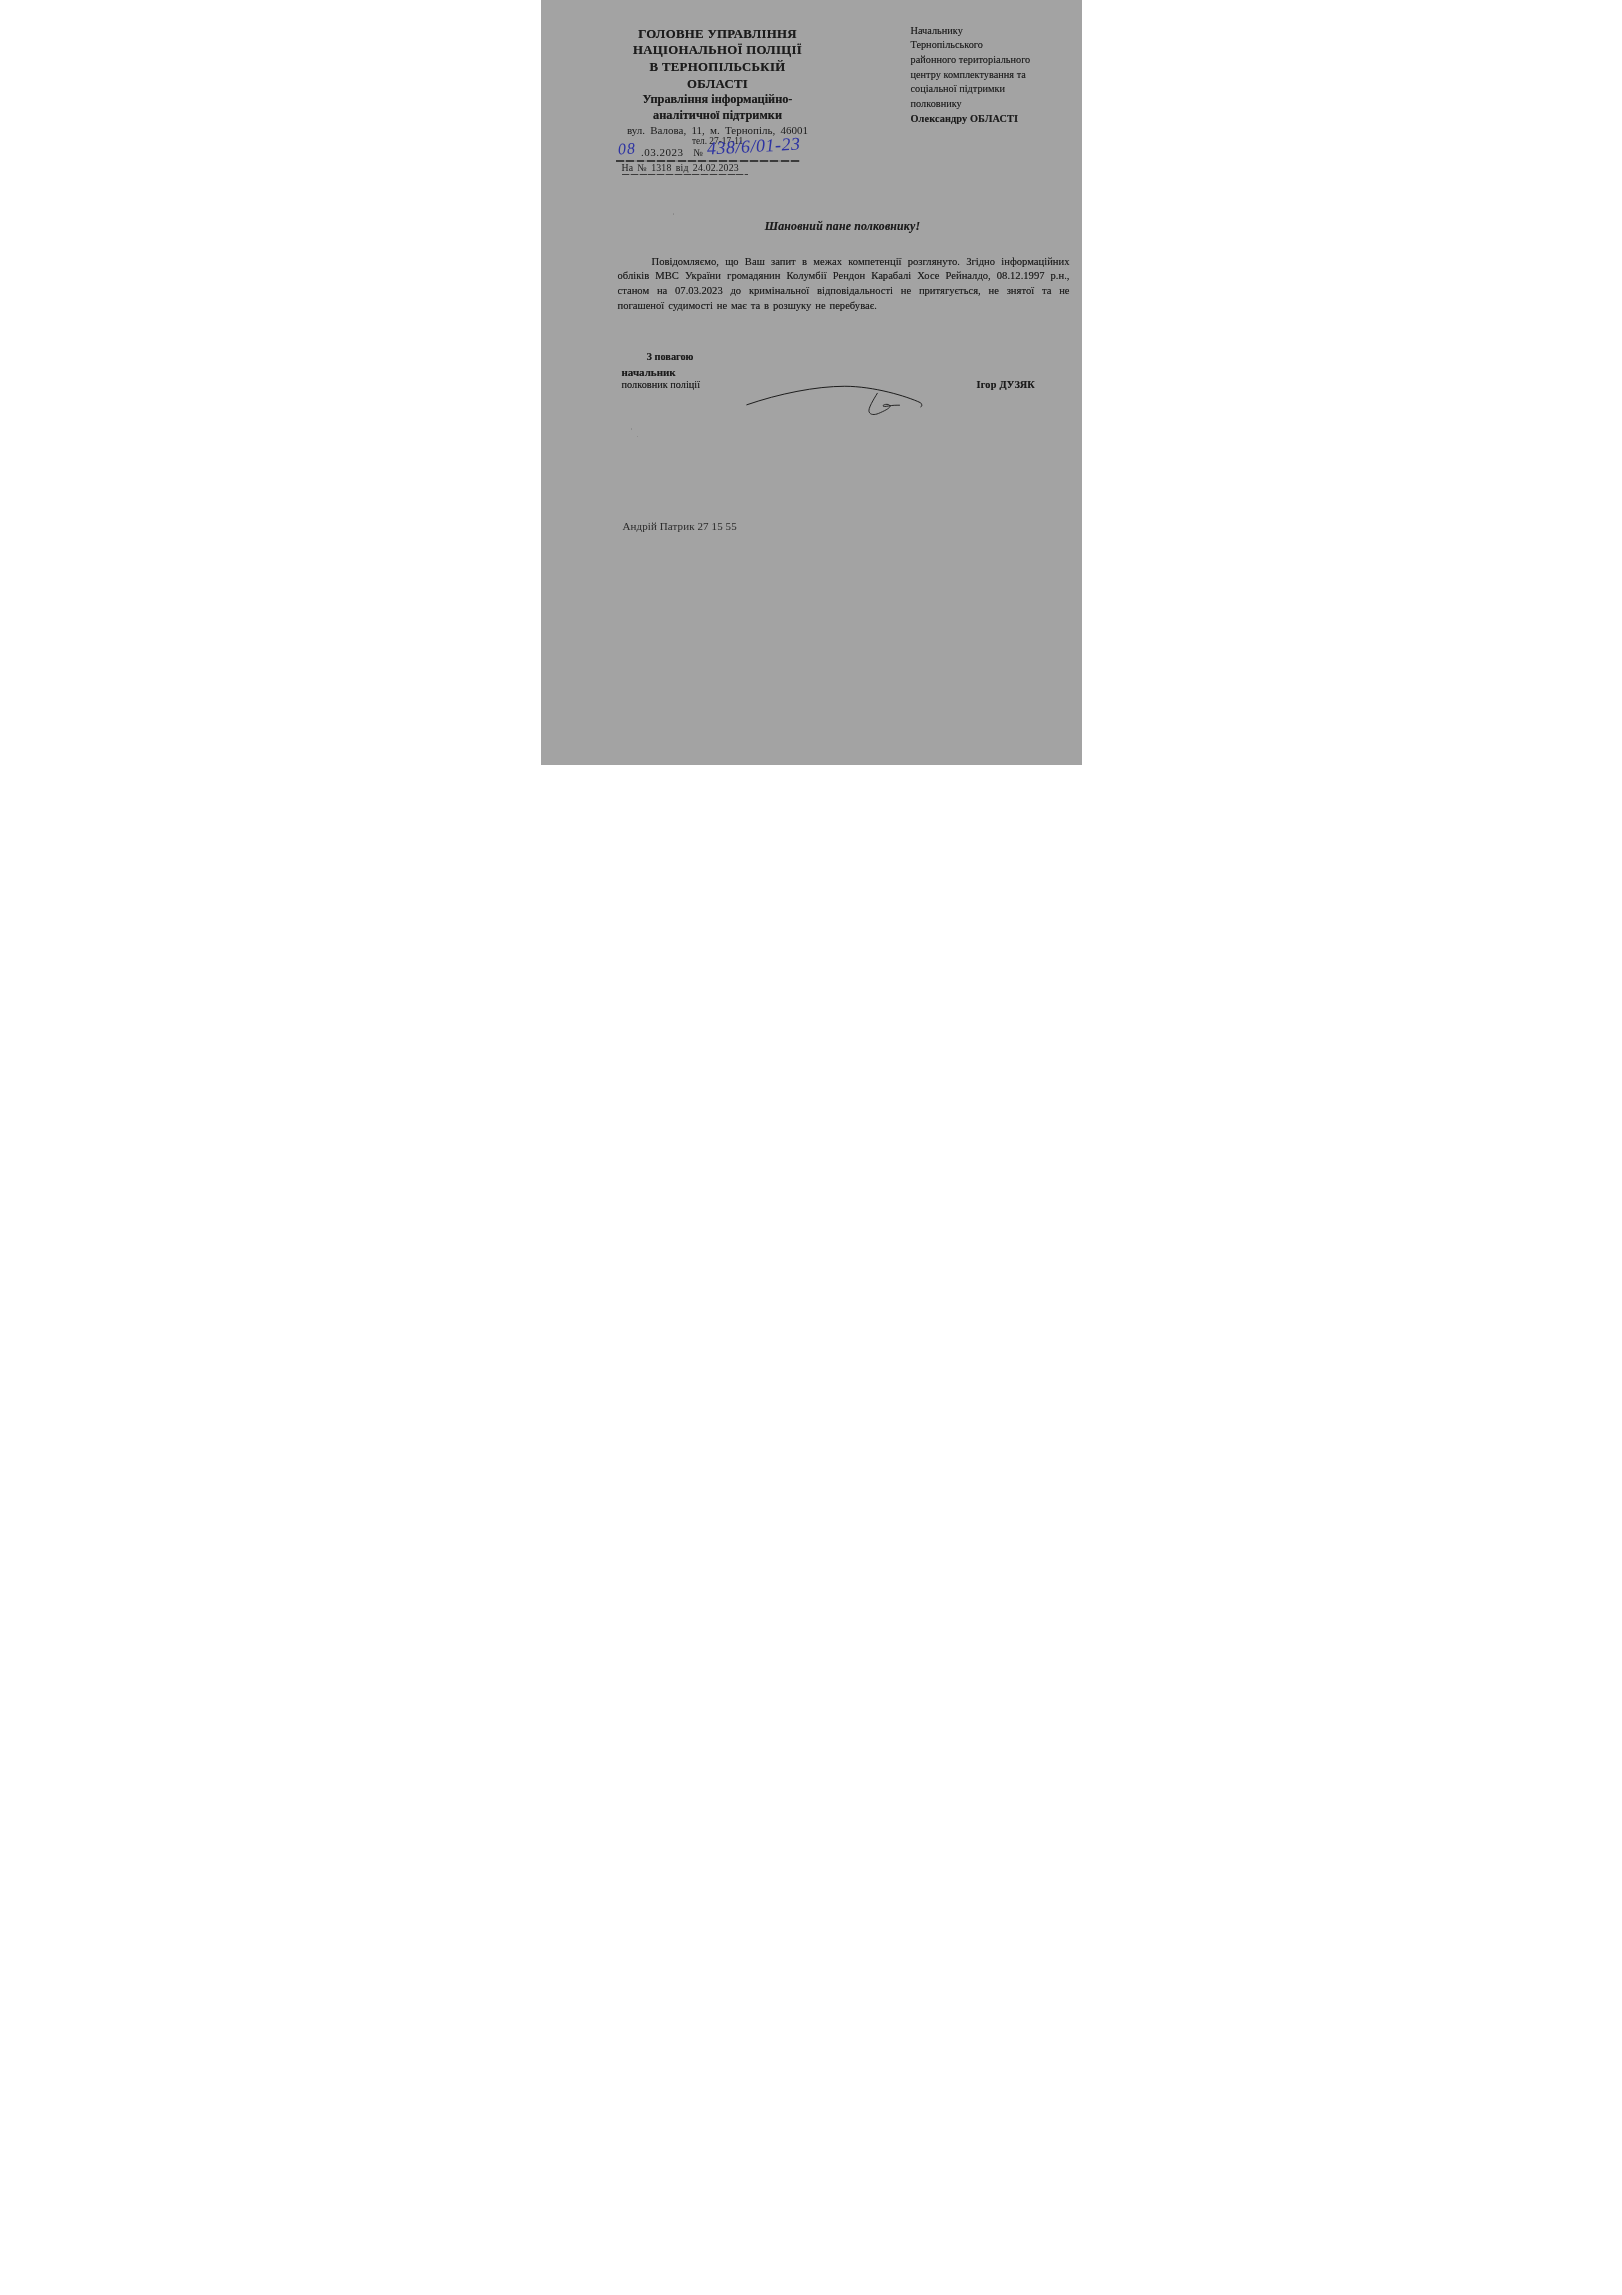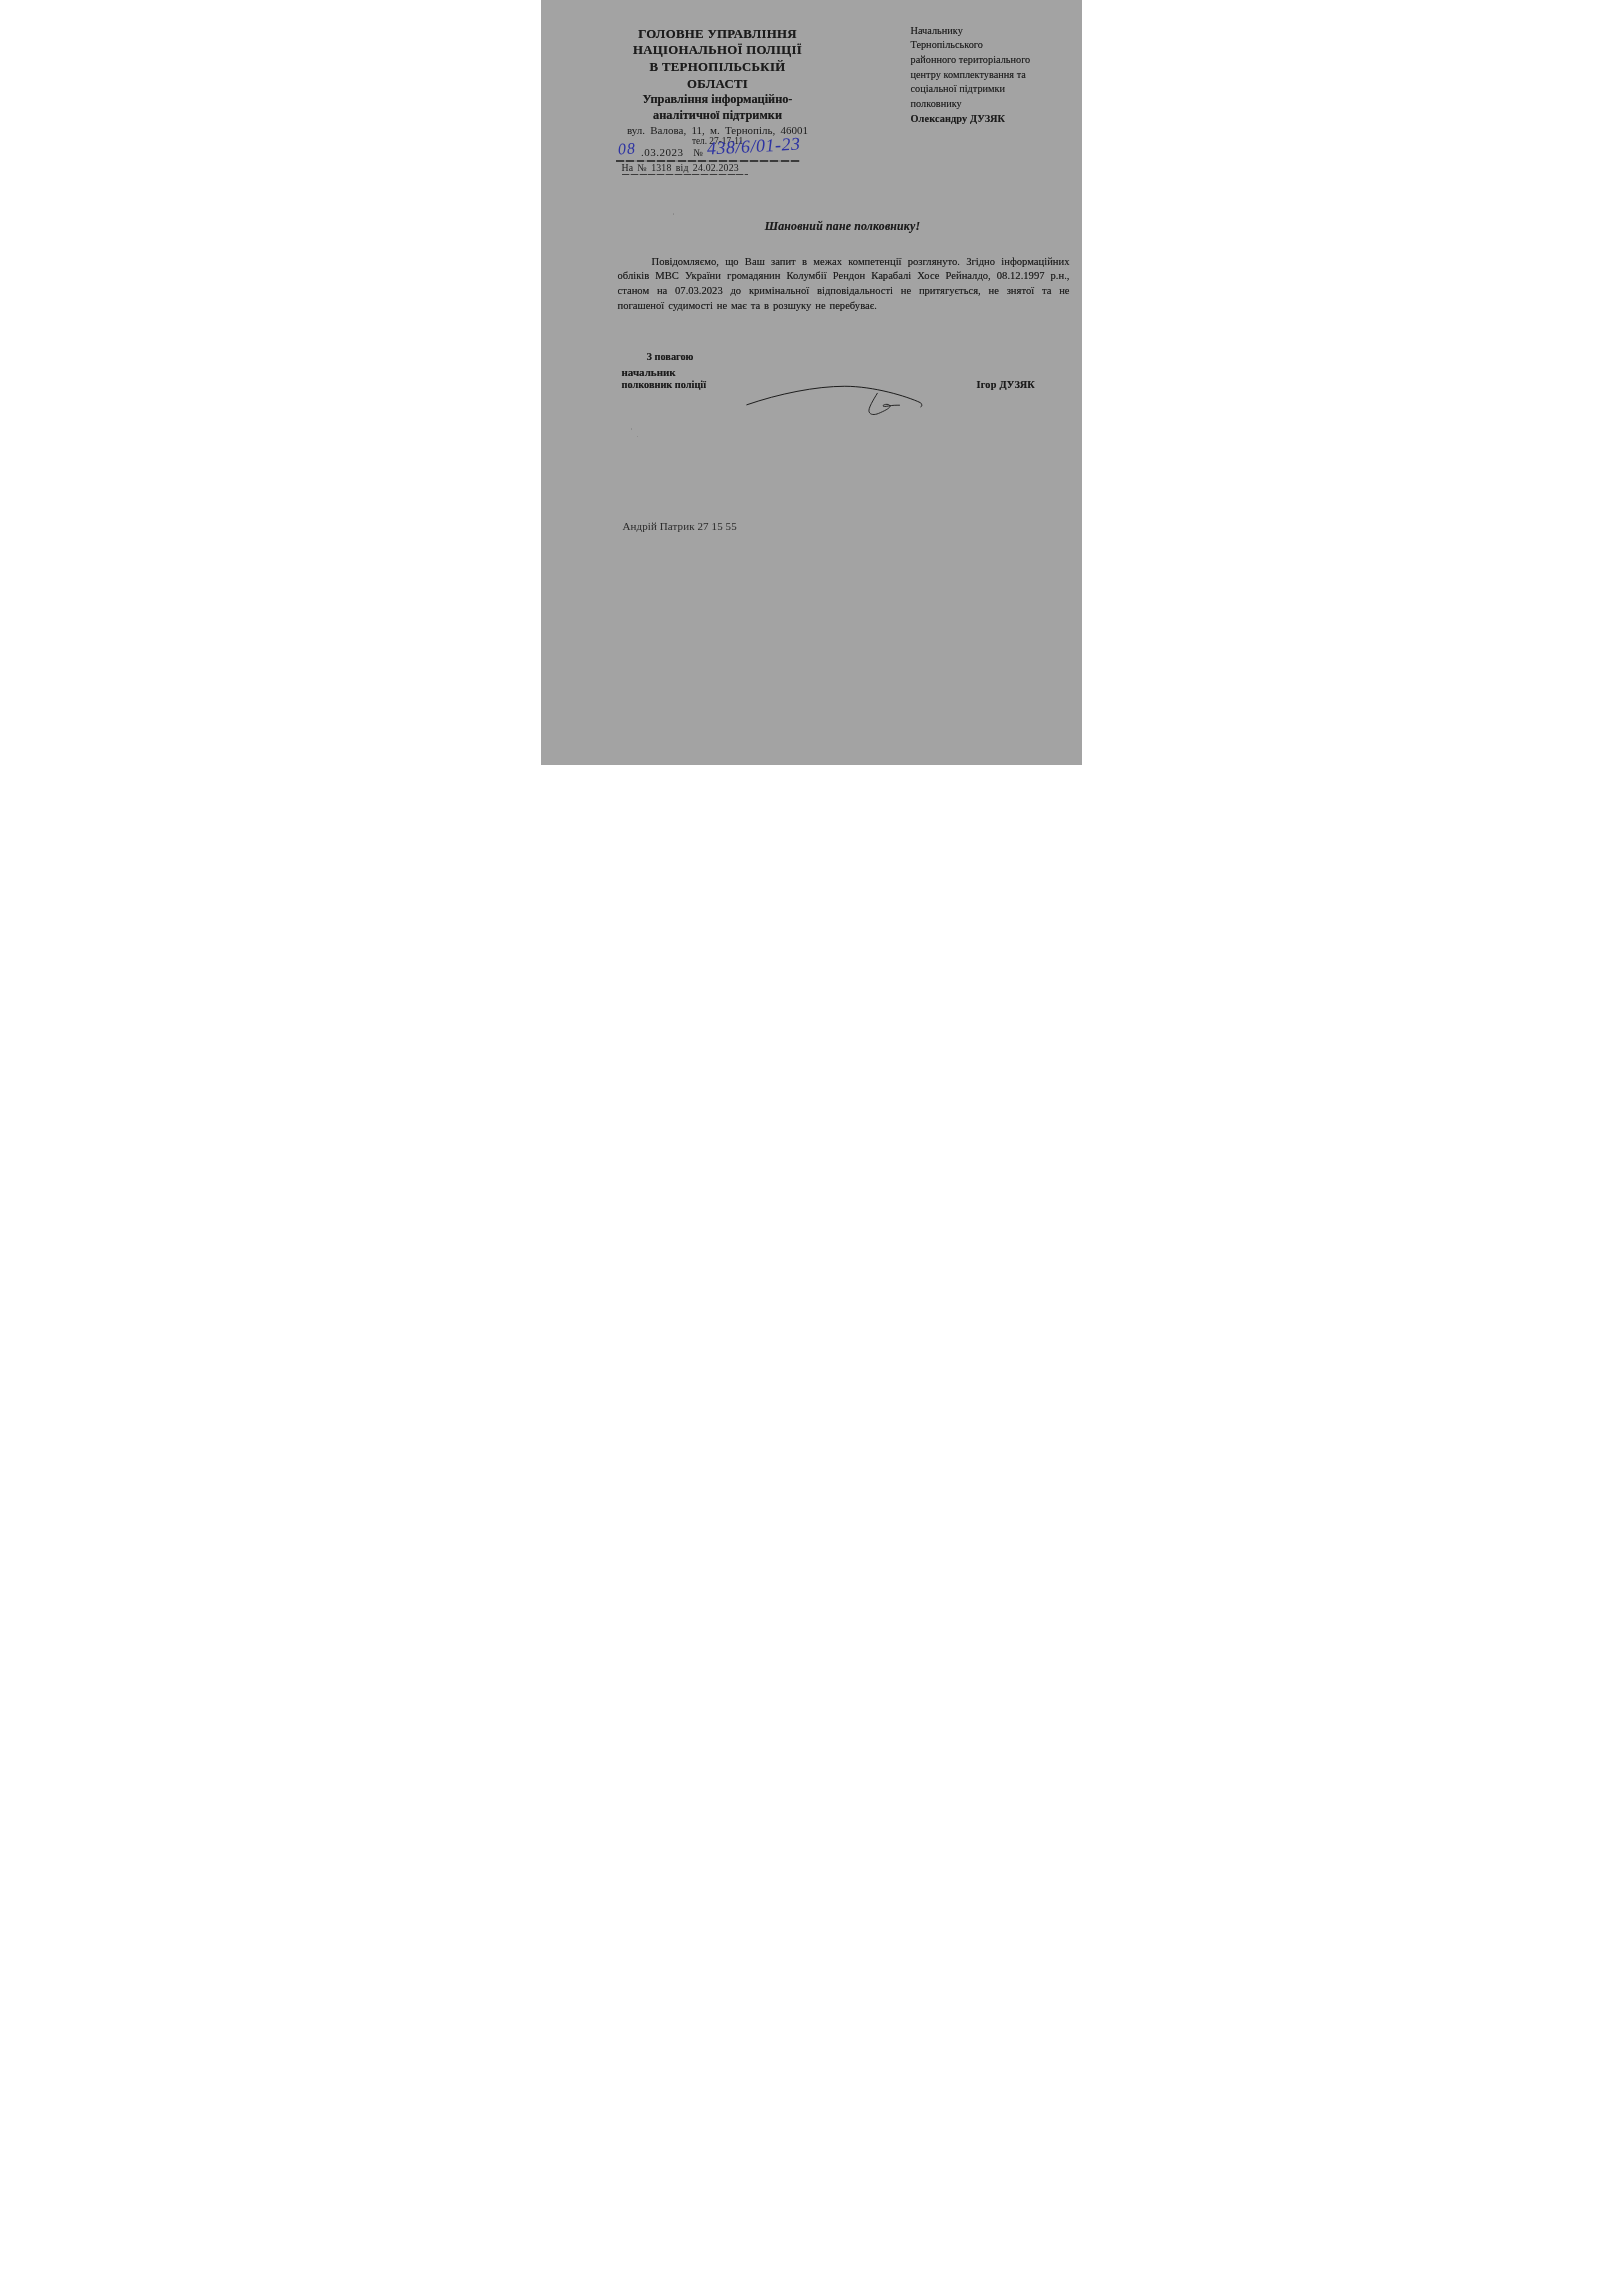--- a/index.html
+++ b/index.html
@@ -101,21 +101,21 @@
     font-size:10.6px;
     line-height:14.7px;
     text-align:justify;
     text-indent:34px;
     word-spacing:1.2px;
     text-shadow:0 0 0.2px rgba(0,0,0,0.45);
   }
   
   .sig-closing{ left:106px; top:351px; font-weight:bold; font-size:10.3px; text-shadow:0 0 0.2px rgba(0,0,0,0.5); }
   .sig-title1{ left:81px; top:366px; font-weight:bold; font-size:11px; text-shadow:0 0 0.2px rgba(0,0,0,0.5); }
-  .sig-title2{ left:81px; top:379px; font-weight:bold; font-size:10.3px; text-shadow:0 0 0.2px rgba(0,0,0,0.5); }
+  .sig-title2{ left:81px; top:379px; font-weight:normal; font-size:10.3px; text-shadow:0 0 0.2px rgba(0,0,0,0.5); }
   .sig-name{ left:436px; top:379px; font-weight:bold; font-size:10.3px; letter-spacing:0.2px; text-shadow:0 0 0.2px rgba(0,0,0,0.5); }
   .sig-squiggle{ left:205px; top:382px; width:177px; height:39px; }
   
   .executor{
     left:82px; top:520px;
     font-size:11px;
     letter-spacing:0.1px;
     color:#2a2a2a;
   }
   
@@ -150,21 +150,21 @@
   <div class="abs ref2">На № 1318 від 24.02.2023</div>
   <div class="abs underline2"></div>
 
   <div class="abs recipient">
     <div>Начальнику</div>
     <div>Тернопільського</div>
     <div>районного територіального</div>
     <div>центру комплектування та</div>
     <div>соціальної підтримки</div>
     <div>полковнику</div>
-    <div class="name">Олександру ДУЗЯК</div>
+    <div class="name">Олександру ОБЛАСТІ</div>
   </div>
 
   <div class="abs salutation">Шановний пане полковнику!</div>
 
   <p class="abs body-par">Повідомляємо, що Ваш запит в межах компетенції розглянуто. Згідно інформаційних обліків МВС України громадянин Колумбії Рендон Карабалі Хосе Рейналдо, 08.12.1997 р.н., станом на 07.03.2023 до кримінальної відповідальності не притягується, не знятої та не погашеної судимості не має та в розшуку не перебуває.</p>
 
   <div class="abs sig-closing">З повагою</div>
   <div class="abs sig-title1">начальник</div>
   <div class="abs sig-title2">полковник поліції</div>
   <div class="abs sig-name">Ігор ДУЗЯК</div>

